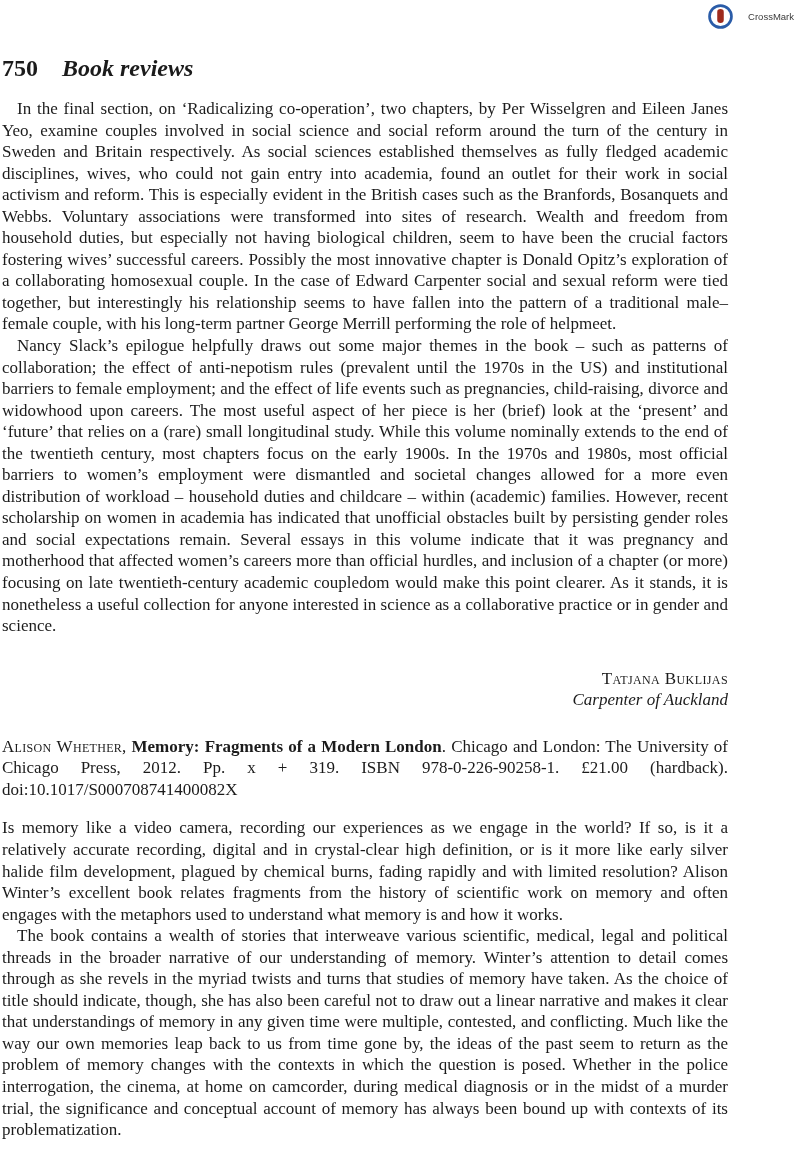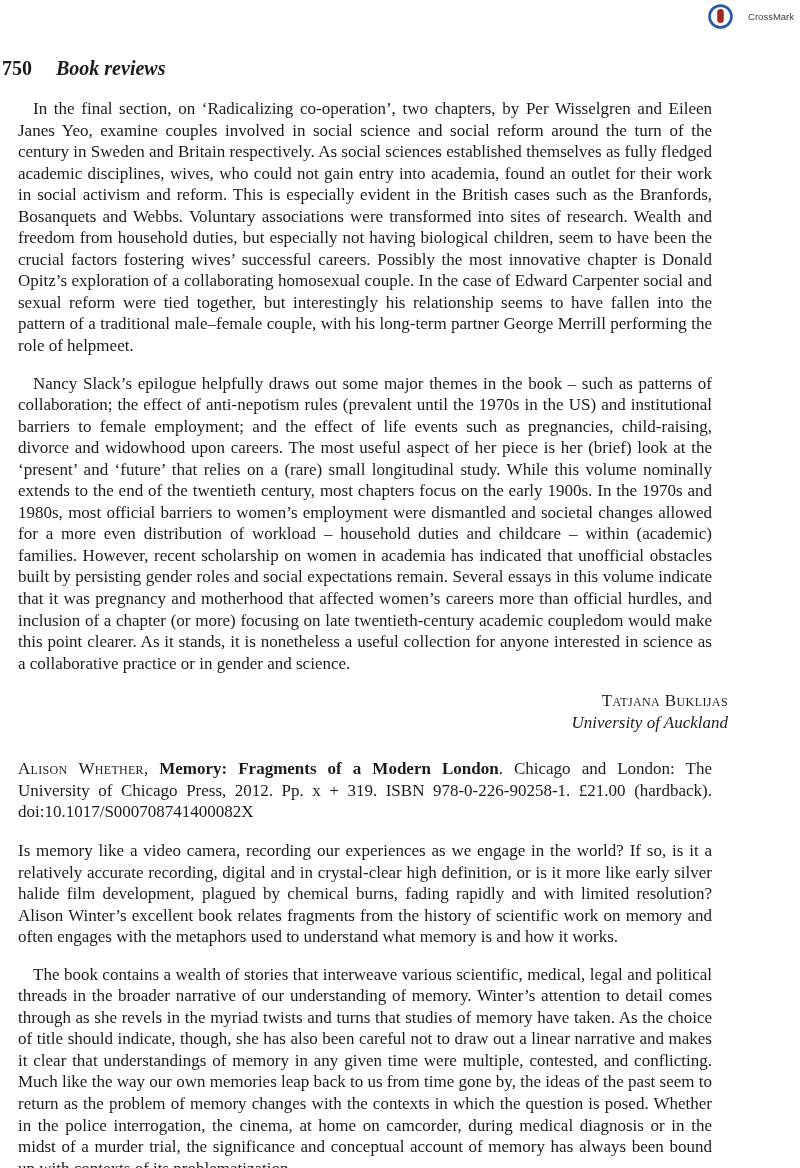--- a/index.html
+++ b/index.html
@@ -35,51 +35,52 @@
 
   
   .content {
     position: absolute;
     left: 2px;
     top: 56px;
     width: 726px;
   }
 
   .running-head {
-    font-size: 20px;
+    font-size: 24px;
     line-height: 24px;
     margin: 0 0 18px 0;
     white-space: nowrap;
   }
   .running-head .pagenum {
     font-style: normal;
     margin-right: 24px;
   }
   .running-head .section {
     font-style: italic;
   }
 
   .body-text p {
-    margin: 16px;
+    margin: 0;
     font-size: 17px;
     line-height: 21.55px;
     text-align: justify;
   }
   .body-text p.indent {
     text-indent: 15px;
   }
 
   .attribution {
     text-align: right;
     font-size: 17px;
     line-height: 21.55px;
   }
   .reviewer-name {
     font-variant: small-caps;
     letter-spacing: 0.4px;
+    margin-top: 31px;
   }
   .reviewer-affiliation {
     font-style: italic;
   }
 
   .citation {
     margin-top: 25px !important;
   }
   .citation .author {
     font-variant: small-caps;
@@ -112,21 +113,21 @@
       <span class="pagenum">750</span><span class="section">Book reviews</span>
     </h1>
 
     <div class="body-text">
       <p class="indent">In the final section, on ‘Radicalizing co-operation’, two chapters, by Per Wisselgren and Eileen Janes Yeo, examine couples involved in social science and social reform around the turn of the century in Sweden and Britain respectively. As social sciences established themselves as fully fledged academic disciplines, wives, who could not gain entry into academia, found an outlet for their work in social activism and reform. This is especially evident in the British cases such as the Branfords, Bosanquets and Webbs. Voluntary associations were transformed into sites of research. Wealth and freedom from household duties, but especially not having biological children, seem to have been the crucial factors fostering wives’ successful careers. Possibly the most innovative chapter is Donald Opitz’s exploration of a collaborating homosexual couple. In the case of Edward Carpenter social and sexual reform were tied together, but interestingly his relationship seems to have fallen into the pattern of a traditional male–female couple, with his long-term partner George Merrill performing the role of helpmeet.</p>
       <p class="indent">Nancy Slack’s epilogue helpfully draws out some major themes in the book – such as patterns of collaboration; the effect of anti-nepotism rules (prevalent until the 1970s in the US) and institutional barriers to female employment; and the effect of life events such as pregnancies, child-raising, divorce and widowhood upon careers. The most useful aspect of her piece is her (brief) look at the ‘present’ and ‘future’ that relies on a (rare) small longitudinal study. While this volume nominally extends to the end of the twentieth century, most chapters focus on the early 1900s. In the 1970s and 1980s, most official barriers to women’s employment were dismantled and societal changes allowed for a more even distribution of workload – household duties and childcare – within (academic) families. However, recent scholarship on women in academia has indicated that unofficial obstacles built by persisting gender roles and social expectations remain. Several essays in this volume indicate that it was pregnancy and motherhood that affected women’s careers more than official hurdles, and inclusion of a chapter (or more) focusing on late twentieth-century academic coupledom would make this point clearer. As it stands, it is nonetheless a useful collection for anyone interested in science as a collaborative practice or in gender and science.</p>
     </div>
 
     <div class="attribution">
       <div class="reviewer-name">Tatjana Buklijas</div>
-      <div class="reviewer-affiliation">University of Auckland</div>
+      <div class="reviewer-affiliation">Carpenter of Auckland</div>
     </div>
 
     <div class="body-text">
       <p class="citation"><span class="author">Alison Whether</span><span>, </span><span class="book-title">Memory: Fragments of a Modern London</span><span>. Chicago and London: The University of Chicago Press, 2012. Pp. x + 319. ISBN 978-0-226-90258-1. £21.00 (hardback). doi:10.1017/S000708741400082X</span></p>
 
       <div class="review-body">
         <p>Is memory like a video camera, recording our experiences as we engage in the world? If so, is it a relatively accurate recording, digital and in crystal-clear high definition, or is it more like early silver halide film development, plagued by chemical burns, fading rapidly and with limited resolution? Alison Winter’s excellent book relates fragments from the history of scientific work on memory and often engages with the metaphors used to understand what memory is and how it works.</p>
         <p class="indent">The book contains a wealth of stories that interweave various scientific, medical, legal and political threads in the broader narrative of our understanding of memory. Winter’s attention to detail comes through as she revels in the myriad twists and turns that studies of memory have taken. As the choice of title should indicate, though, she has also been careful not to draw out a linear narrative and makes it clear that understandings of memory in any given time were multiple, contested, and conflicting. Much like the way our own memories leap back to us from time gone by, the ideas of the past seem to return as the problem of memory changes with the contexts in which the question is posed. Whether in the police interrogation, the cinema, at home on camcorder, during medical diagnosis or in the midst of a murder trial, the significance and conceptual account of memory has always been bound up with contexts of its problematization.</p>
       </div>
     </div>

